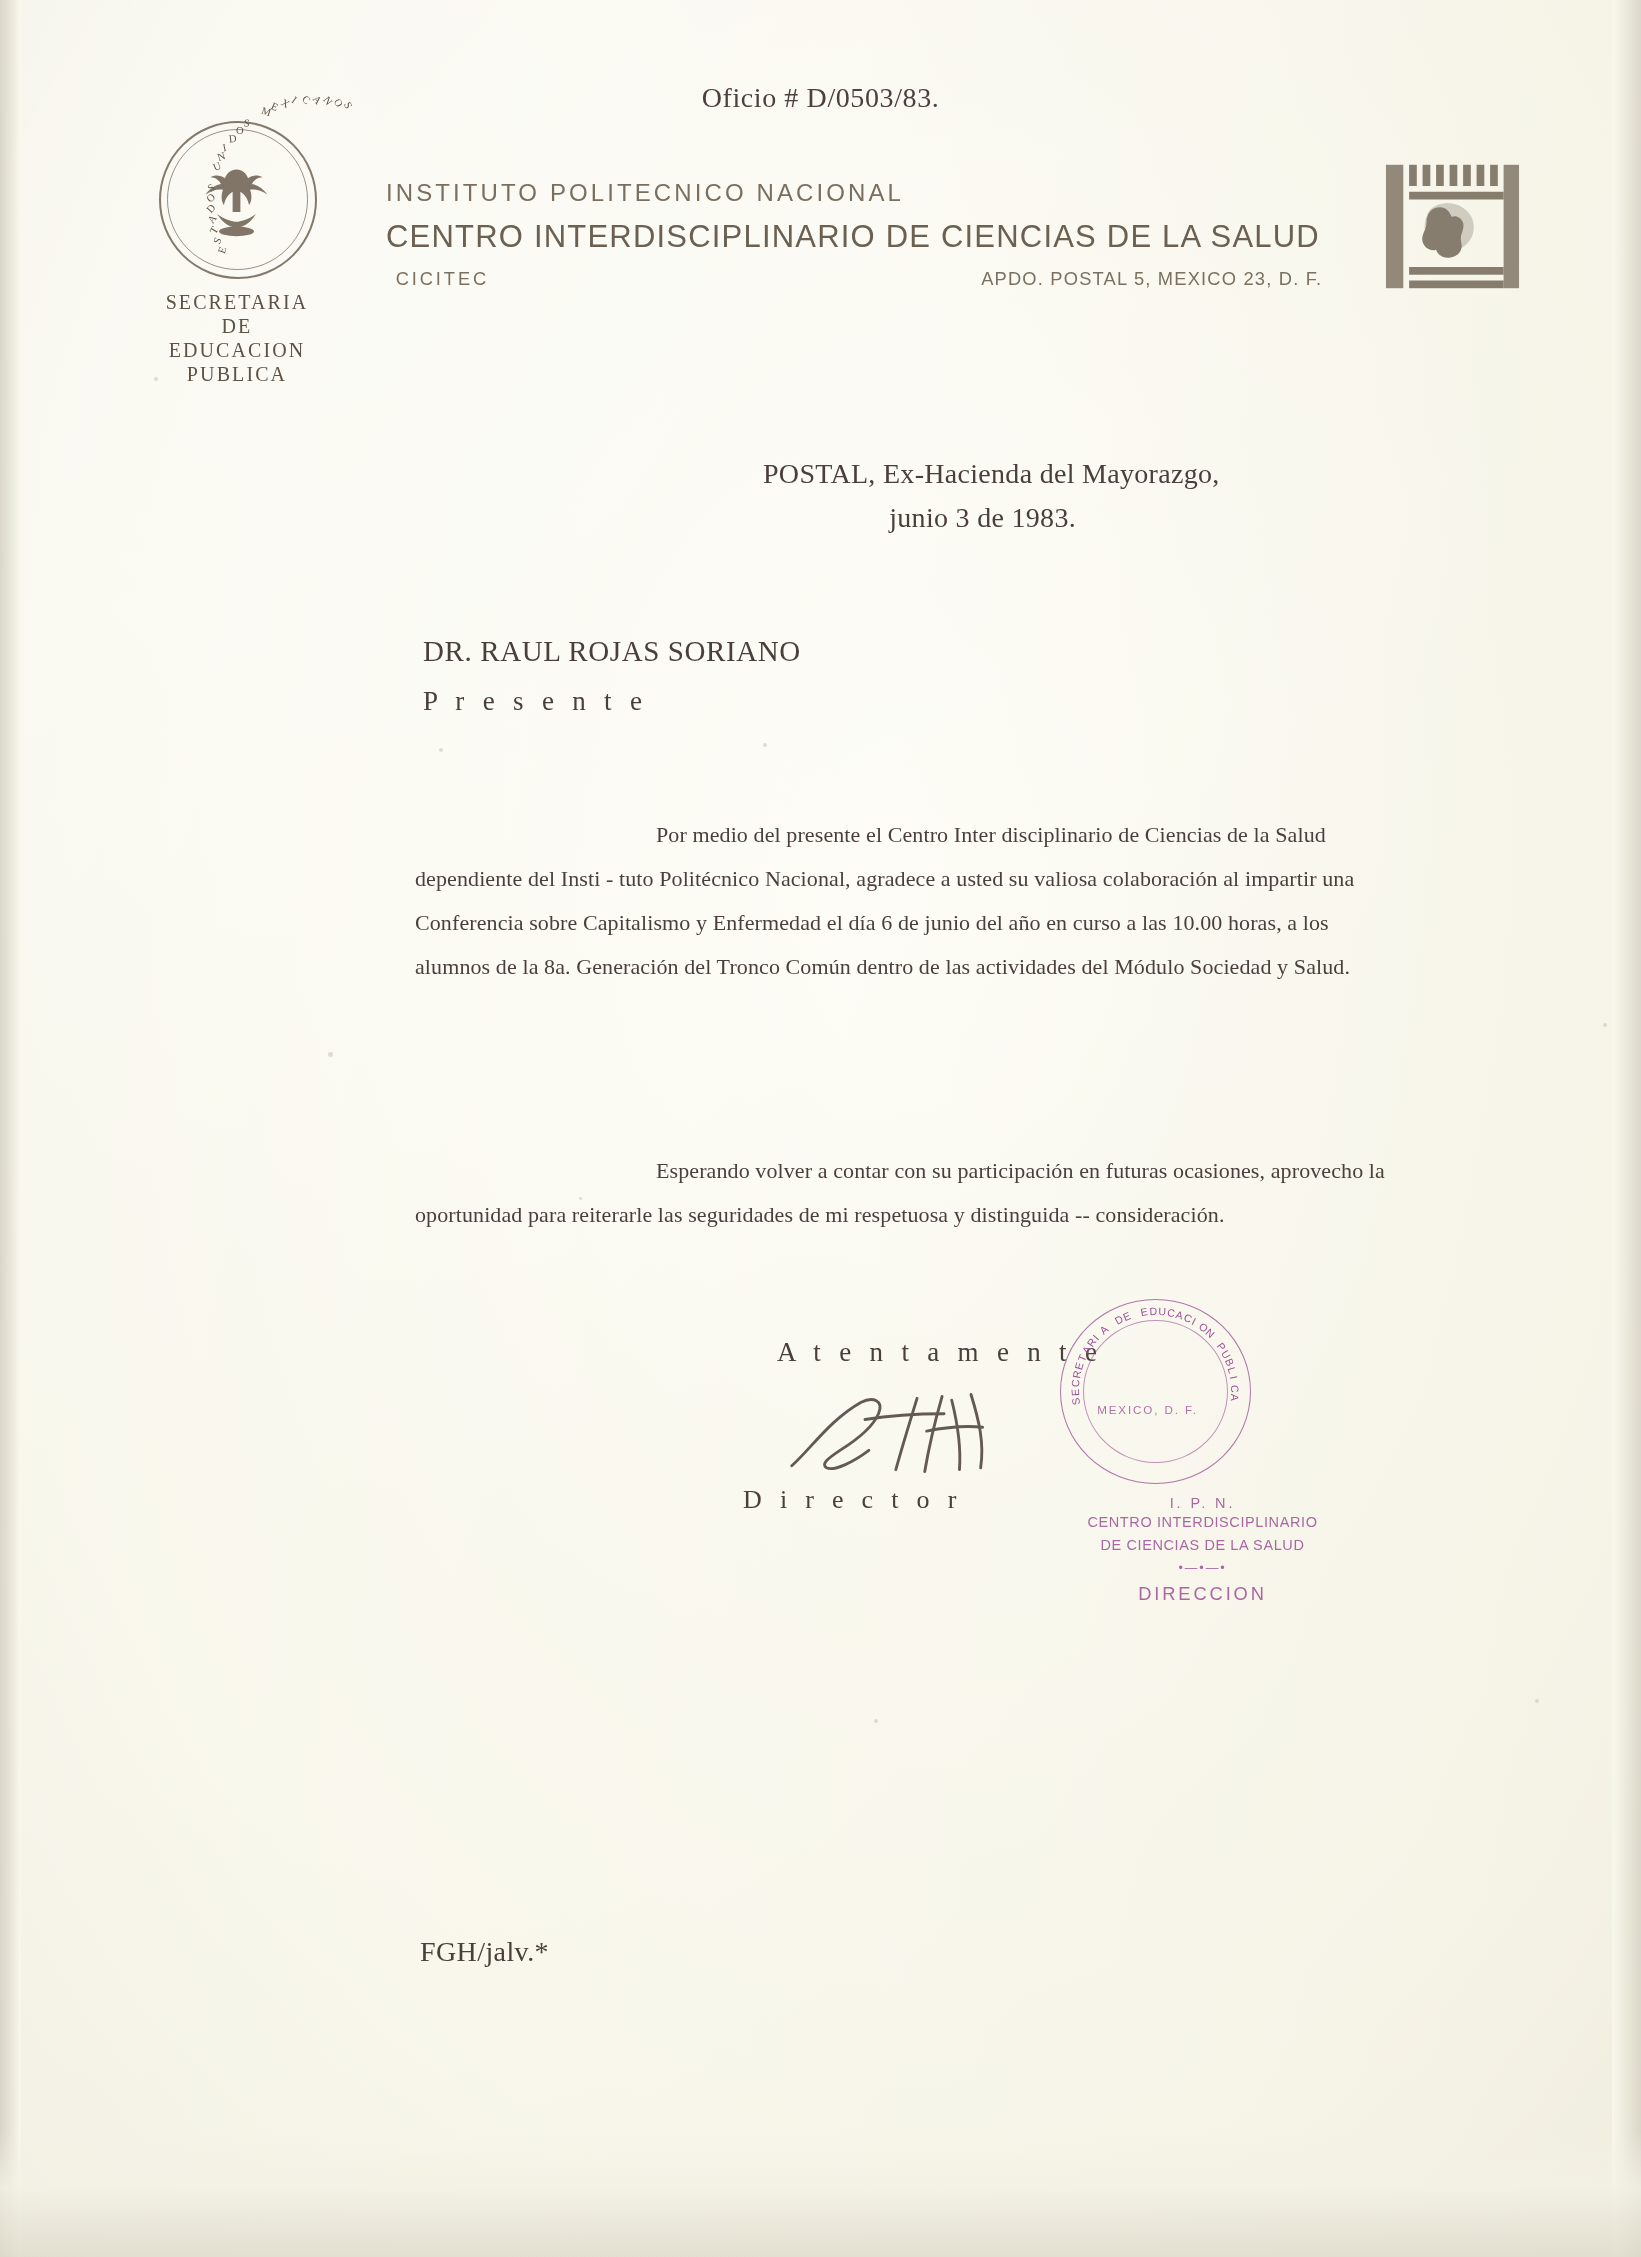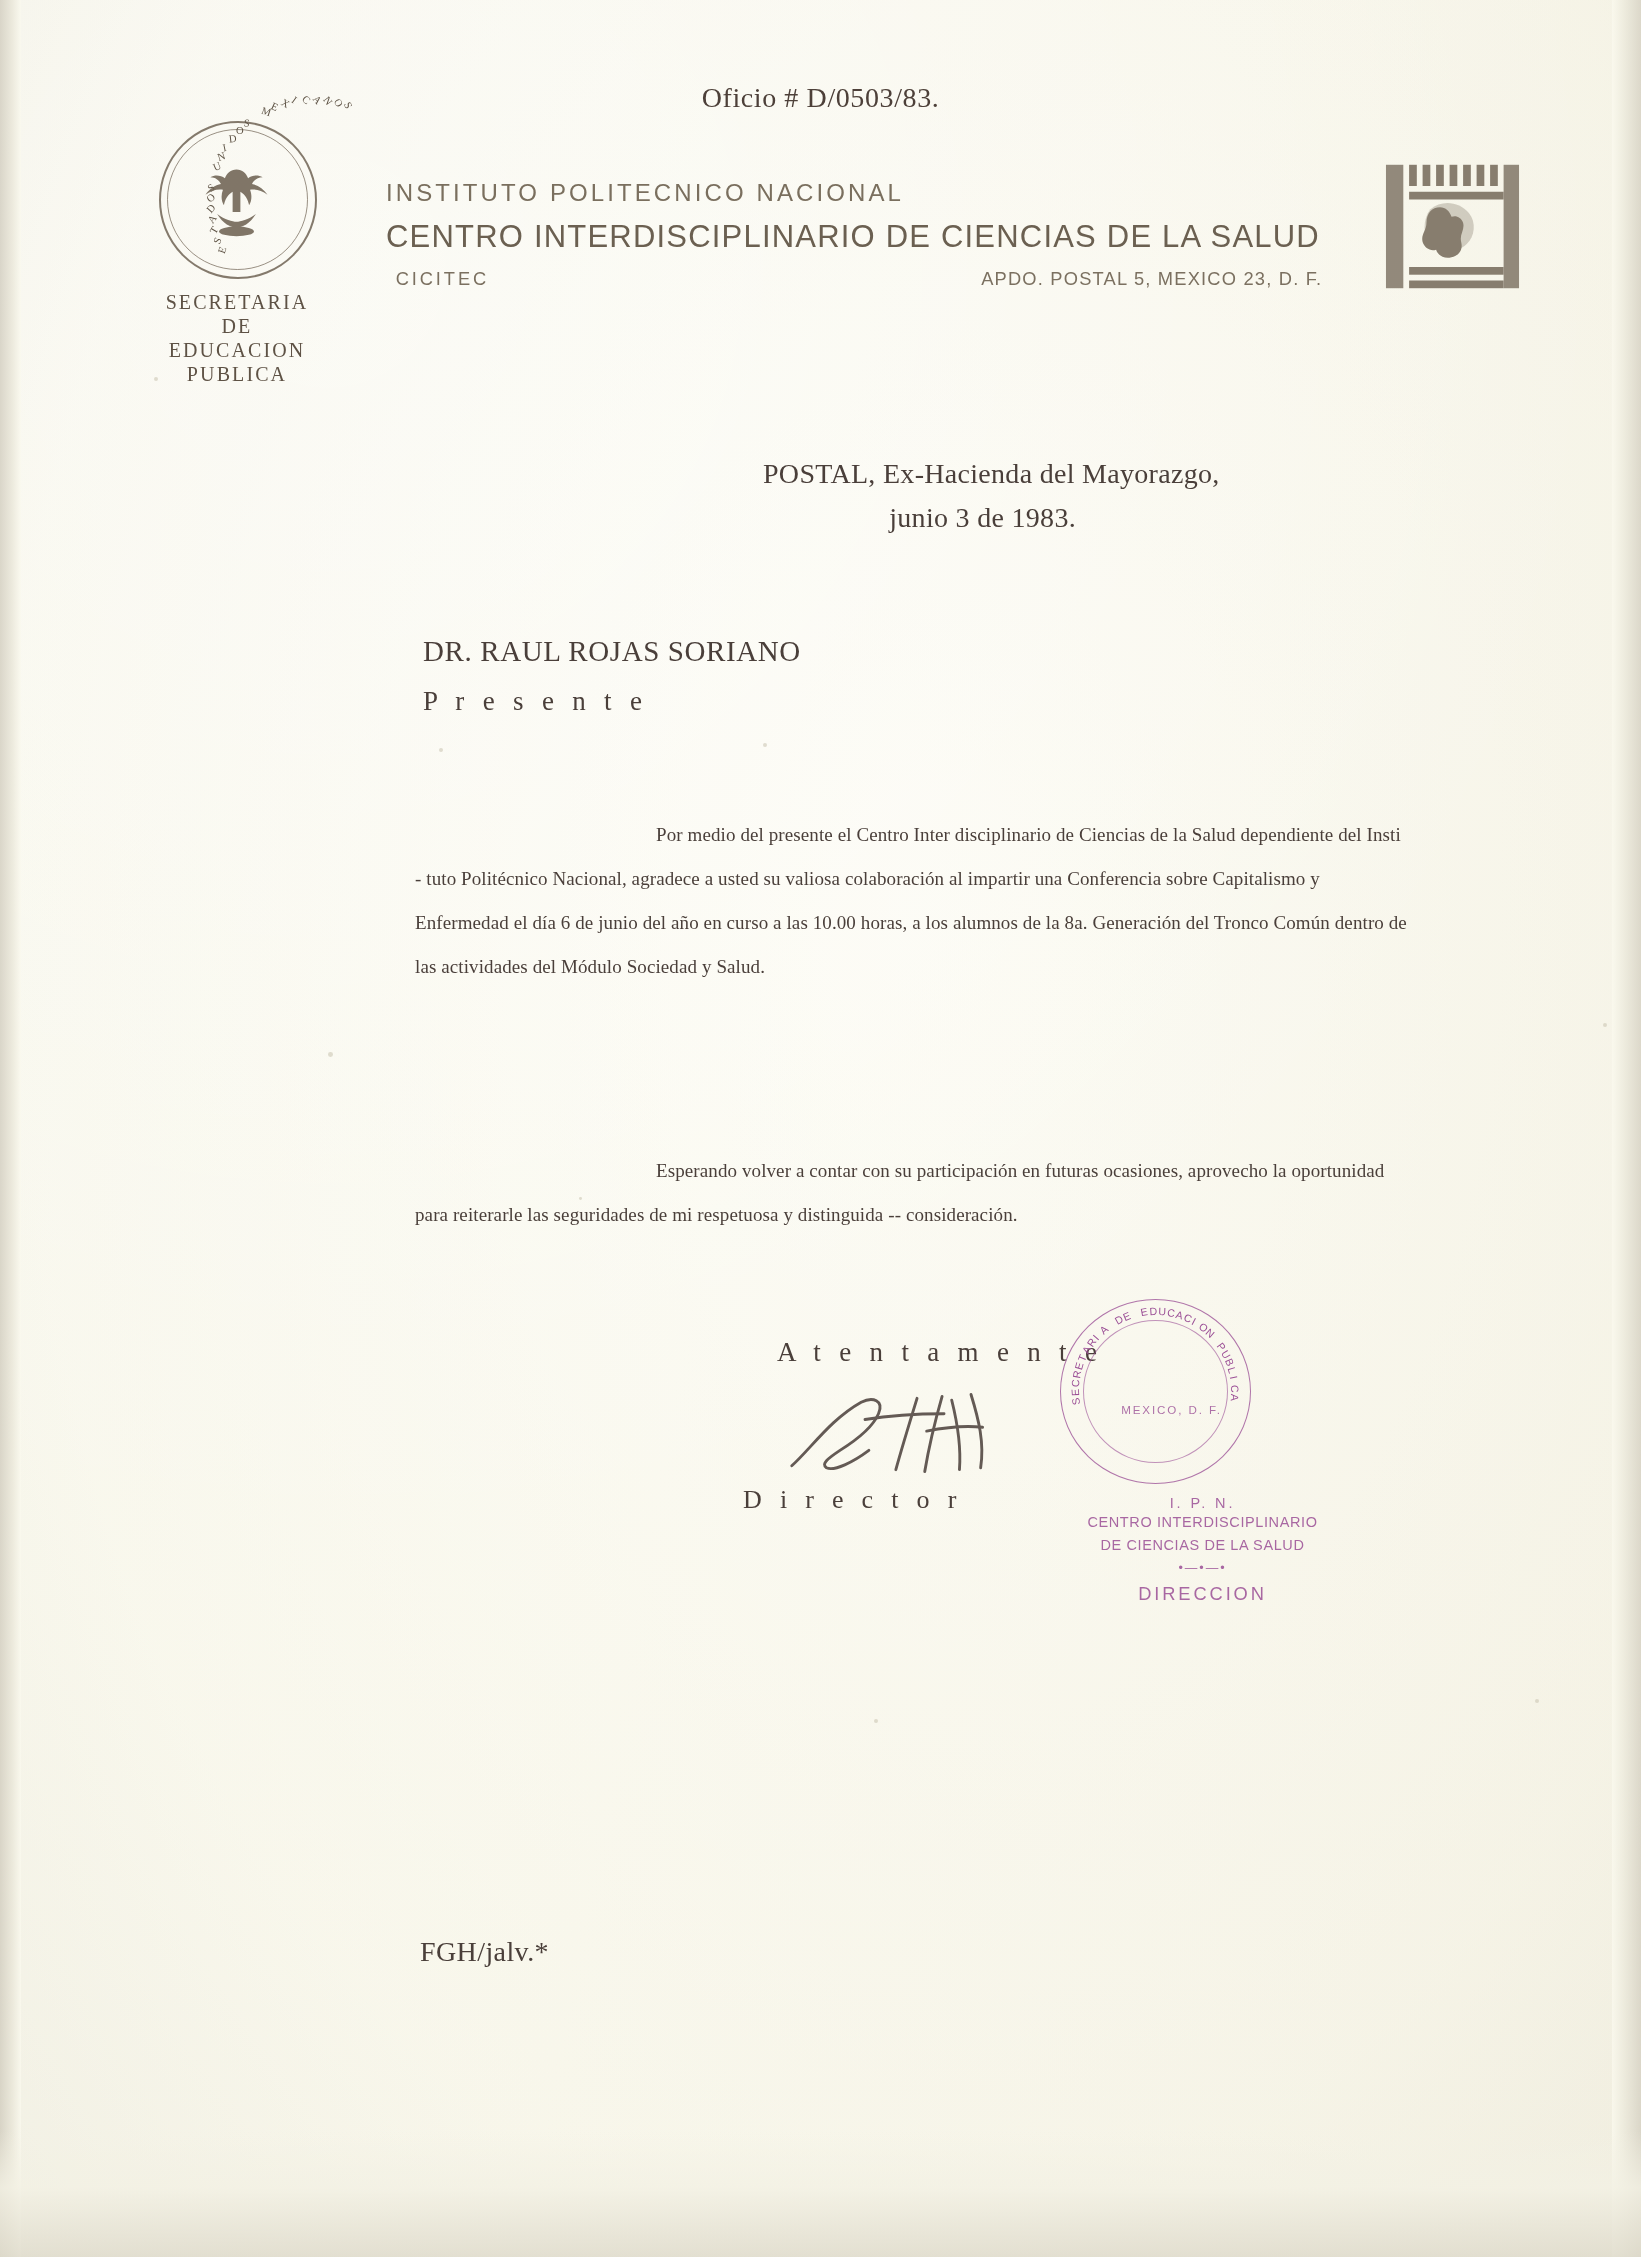--- a/index.html
+++ b/index.html
@@ -186,21 +186,21 @@
   }
   .addressee .presente {
     letter-spacing: 5.8px;
     font-size: 27px;
   }
 
   .para {
     position: absolute;
     left: 415px;
     width: 994px;
-    font-size: 19px;
+    font-size: 22px;
     line-height: 44px;
     color: #4a3f3a;
     letter-spacing: 0.1px;
   }
   .para .indent { display:inline-block; width: 241px; }
   #para1 { top: 813px; }
   #para2 { top: 1149px; }
 
   .atentamente {
     position: absolute;
@@ -267,21 +267,21 @@
     letter-spacing: 0.4px;
   }
   .stamp-arc span {
     position: absolute;
     left: 95px; top: 5.8px;
     transform-origin: 0 86px;
     white-space: nowrap;
   }
   .stamp-mid {
     position: absolute;
-    left: 25px; top: 104px; width: 189px;
+    left: 1px; top: 104px; width: 189px;
     text-align: center;
     font-family: "Liberation Sans", sans-serif;
     font-size: 11.6px;
     letter-spacing: 1.9px;
     color: #9b4f96;
     opacity: .8;
   }
   .stamp-block {
     position: absolute;
     left: 1072px;

